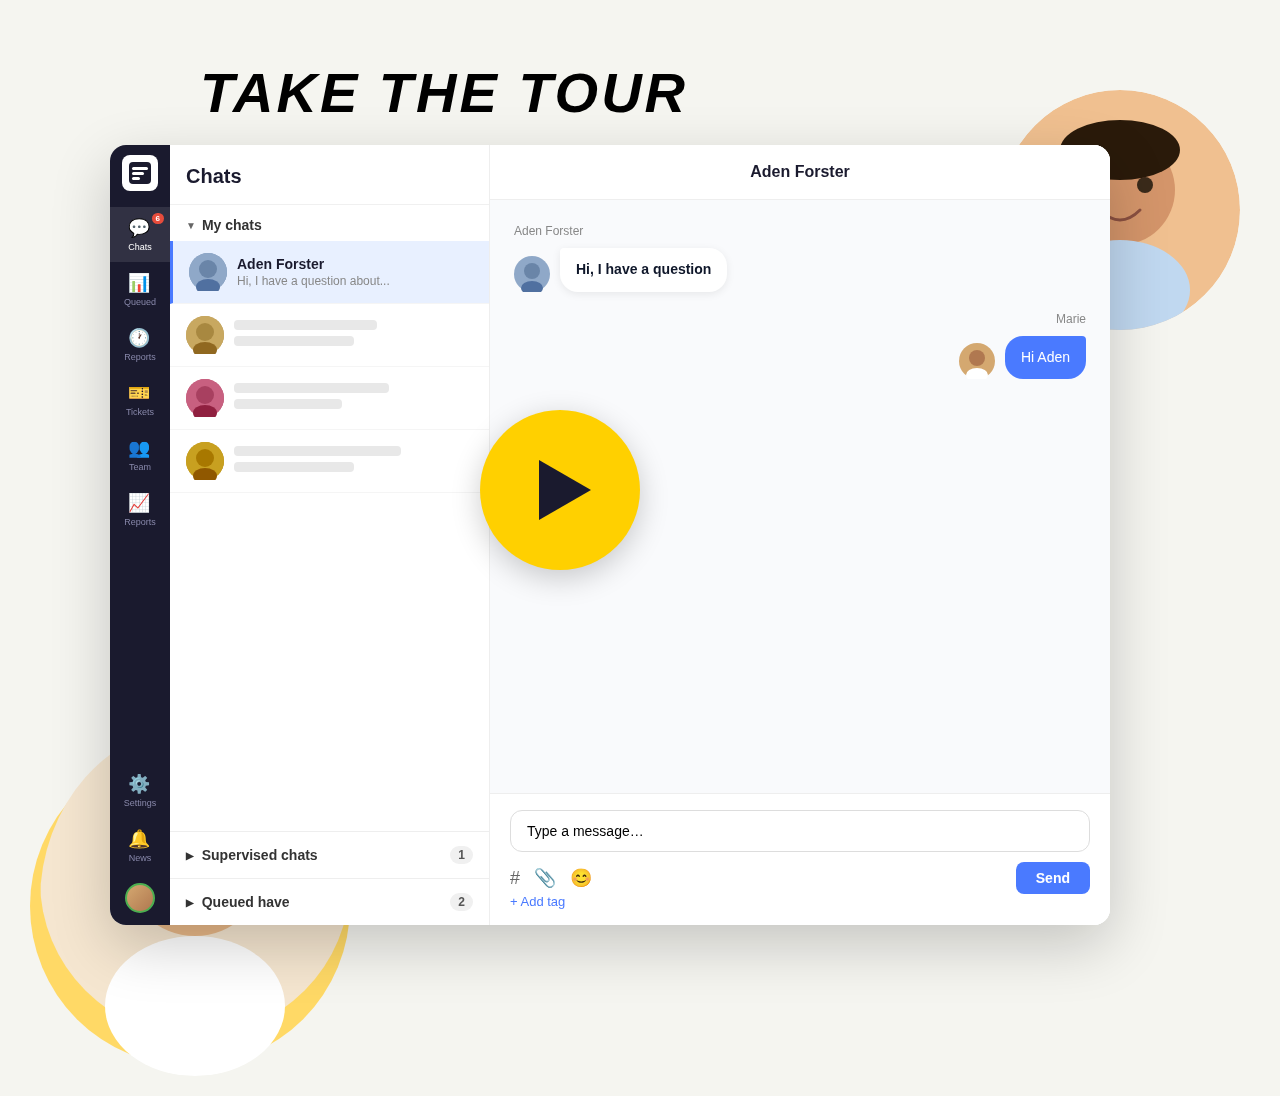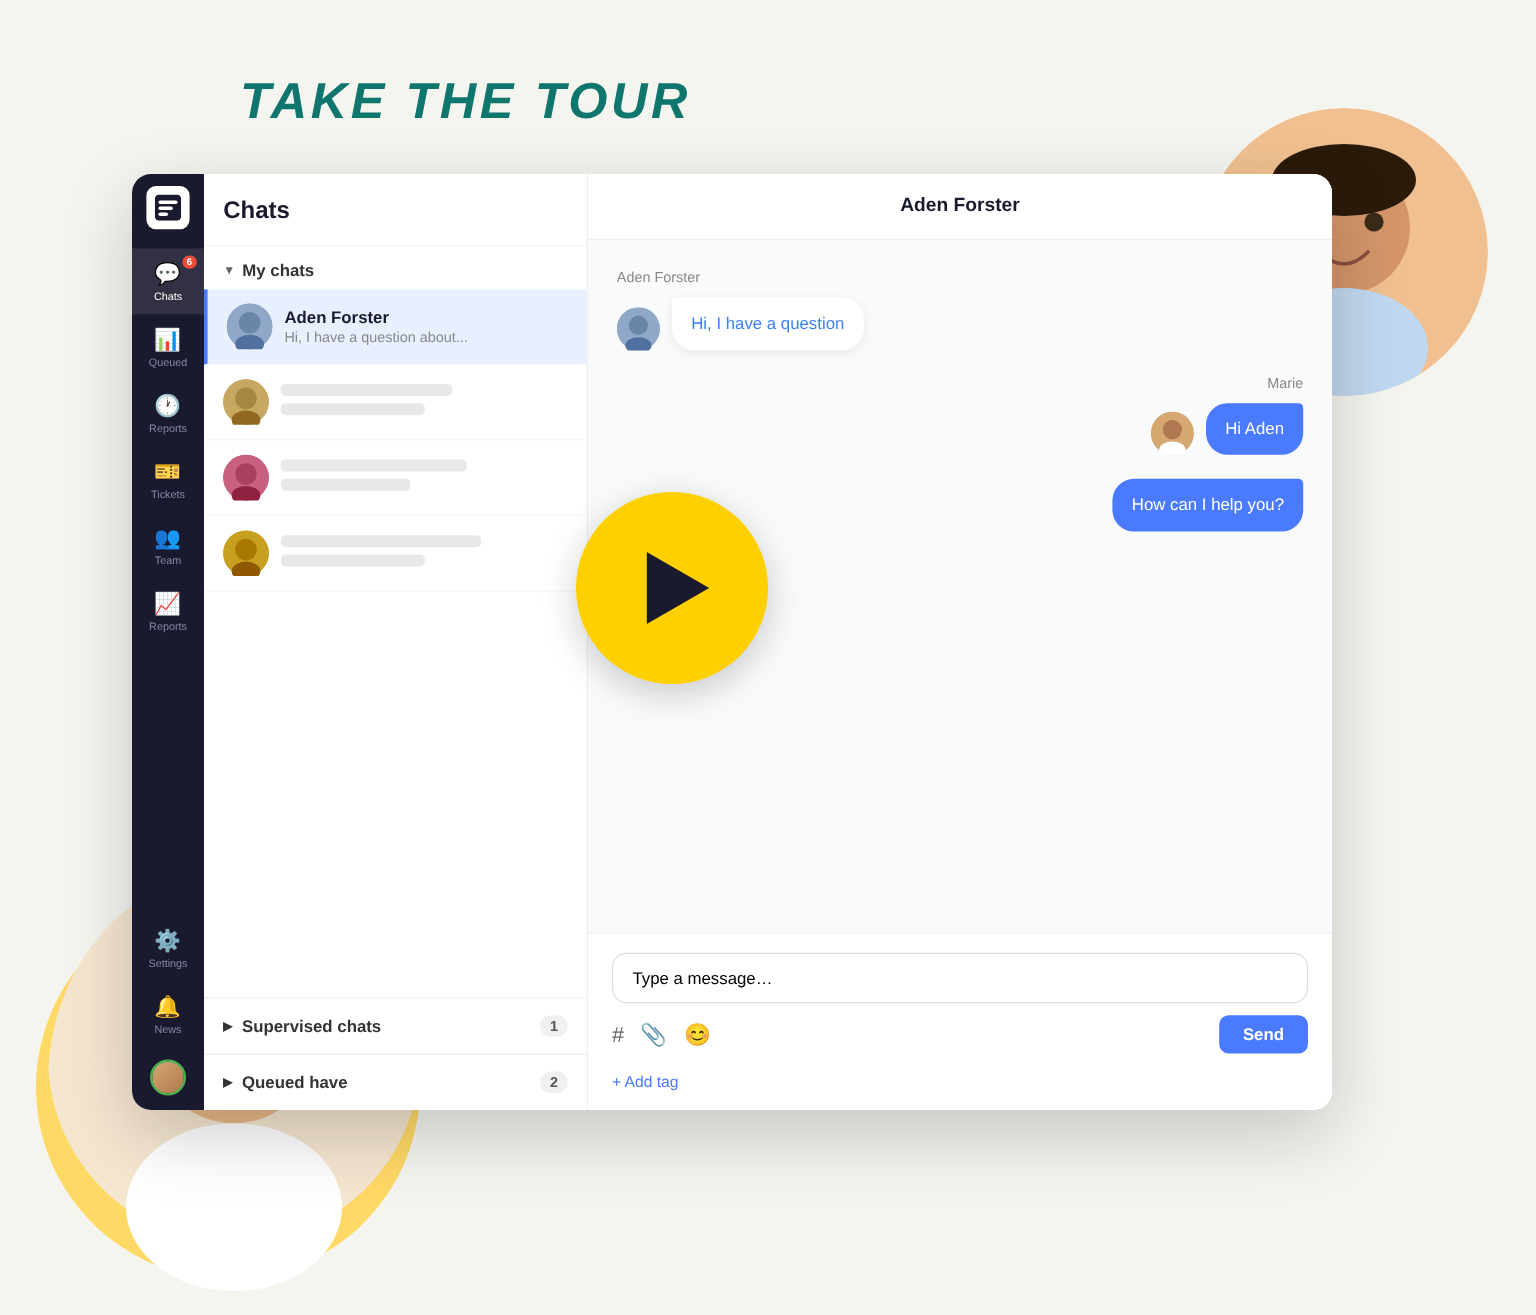--- a/index.html
+++ b/index.html
@@ -10,23 +10,23 @@
       font-family: -apple-system, BlinkMacSystemFont, 'Segoe UI', sans-serif;
       overflow: hidden;
       position: relative;
     }
 
     
     .tour-text {
       position: absolute;
       top: 60px;
       left: 200px;
-      font-size: 42px;
+      font-size: 56px;
       font-weight: 900;
-      color: #0f766e;
+      color: #000000;
       letter-spacing: 3px;
       text-transform: uppercase;
       font-style: italic;
       z-index: 1;
     }
 
     
     .yellow-burst {
       position: absolute;
       bottom: 30px;
@@ -336,23 +336,24 @@
     .message-bubble {
       max-width: 280px;
       padding: 12px 16px;
       border-radius: 18px;
       font-size: 14px;
       line-height: 1.4;
     }
 
     .message-bubble.white {
       background: #fff;
-      color: #3b82f6;
+      color: #0f172a;
       box-shadow: 0 2px 8px rgba(0,0,0,0.08);
       border-top-left-radius: 4px;
+      font-weight: bold;
     }
 
     .message-bubble.blue {
       background: #4a7aff;
       color: #fff;
       border-top-right-radius: 4px;
     }
 
     
     .play-overlay {
@@ -431,21 +432,21 @@
       border-radius: 8px;
       padding: 8px 20px;
       font-size: 14px;
       font-weight: 600;
       cursor: pointer;
     }
 
     .add-tag {
       color: #4a7aff;
       font-size: 13px;
-      margin-top: 16px;
+      margin-top: 0;
       cursor: pointer;
     }
 
     
     .av-aden {
       background: linear-gradient(135deg, #8fa8c8, #6a85a8);
     }
     .av-user2 {
       background: linear-gradient(135deg, #c8a860, #a88840);
     }
@@ -662,26 +663,20 @@
           <div class="message-avatar">
             <svg width="36" height="36" viewBox="0 0 36 36">
               <circle cx="18" cy="18" r="18" fill="#d4a870"></circle>
               <circle cx="18" cy="15" r="8" fill="#b07850"></circle>
               <ellipse cx="18" cy="32" rx="11" ry="7" fill="#fff"></ellipse>
             </svg>
           </div>
         </div>
       </div>
 
-      <div class="message-group right">
-        <div class="message-row right">
-          <div class="message-bubble blue">How can I help you?</div>
-          <div style="width:36px;"></div>
-        </div>
-      </div>
 
     </div>
 
     <div class="message-input-area">
       <div class="message-input-box">
         <span class="message-input-placeholder">Type a message…</span>
       </div>
       <div class="input-toolbar">
         <div class="input-icons">
           <span class="input-icon">#</span>

